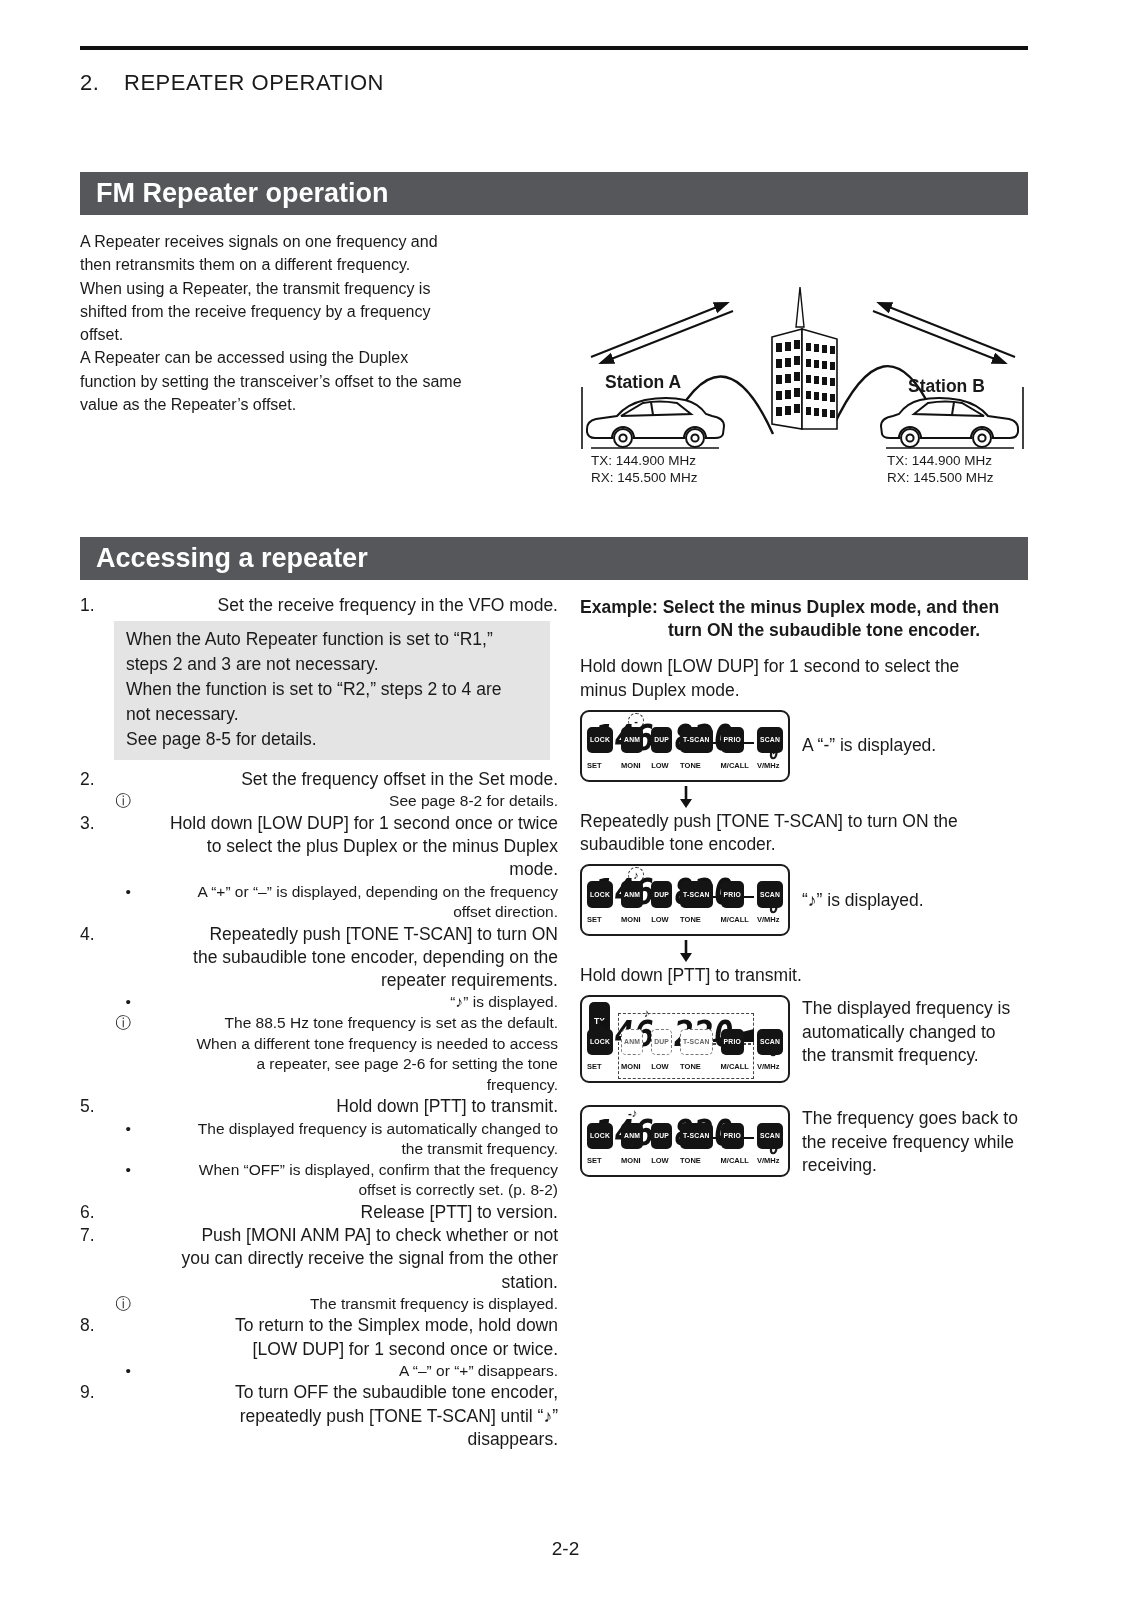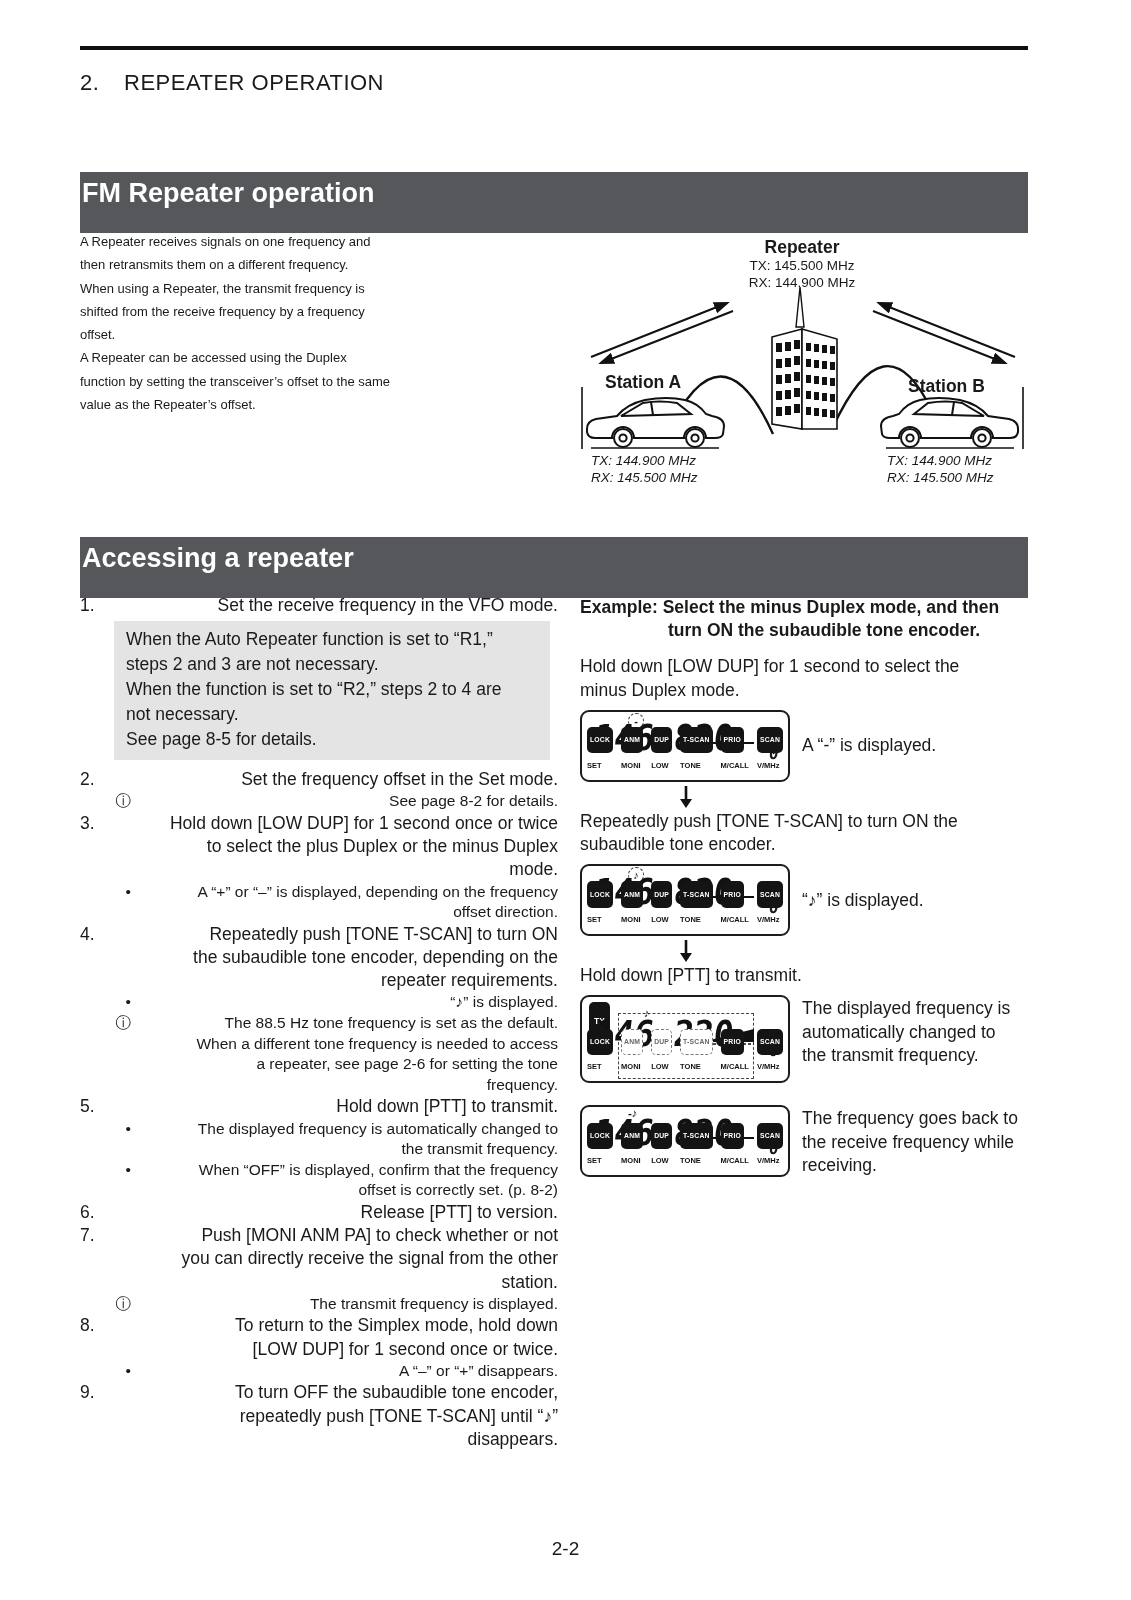--- a/index.html
+++ b/index.html
@@ -10,38 +10,38 @@
   }
   .abs{position:absolute;}
   .ml{white-space:pre-line;}
 
   
   .top-rule{left:80px;top:46px;width:948px;height:4px;background:#101010;}
   .chapter{left:80px;top:70px;font-size:22px;letter-spacing:.5px;}
   .chapter .num{display:inline-block;width:44px;}
 
   
-  .banner{left:80px;width:948px;height:61px;background:#55575b;color:#ffffff;
-    font-weight:bold;font-size:27px;line-height:43px;padding-left:2px;box-sizing:border-box;}
+  .banner{left:80px;width:948px;height:43px;background:#55575b;color:#ffffff;
+    font-weight:bold;font-size:27px;line-height:43px;padding-left:16px;box-sizing:border-box;}
   .banner1{top:172px;}
   .banner2{top:537px;}
 
   
-  .intro{left:80px;top:230px;width:500px;font-size:13px;line-height:23.3px;}
+  .intro{left:80px;top:230px;width:500px;font-size:16px;line-height:23.3px;}
 
   
   .diagram{left:575px;top:237px;width:455px;height:255px;}
   .diagram svg{position:absolute;left:0;top:0;}
   .rep-block{left:92px;top:0;width:270px;text-align:center;}
   .rep-label{font-weight:bold;font-size:17.5px;}
   .rep-freq{font-size:13.5px;line-height:16.5px;}
   .sta-label{font-weight:bold;font-size:17.5px;}
   .sta-a{left:30px;top:135px;}
   .sta-b{left:333px;top:139px;}
-  .sta-freq{font-size:13.5px;line-height:16.5px;font-style:italic;}
+  .sta-freq{font-size:13.5px;line-height:16.5px;}
   .freq-a{left:16px;top:216px;}
   .freq-b{left:312px;top:216px;}
 
   
   .steps{left:80px;top:594px;width:478px;font-size:17.5px;line-height:23.2px;}
   .step{display:flex;}
   .step .n{width:34px;flex:none;}
   .step .body{flex:1;text-align:right;}
   .sub{font-size:15.5px;line-height:20.6px;display:flex;}
   .sub .g{width:17px;flex:none;}
@@ -187,25 +187,20 @@
       <path d="M2,36 Q2,28 11,26 L32,23 Q42,11 60,7 Q82,3 100,7 Q113,10 121,21 L127,23 Q139,25 139,33 L138,41 Q137,45 130,45 L121,45 A11,11 0 0 0 99,45 L49,45 A11,11 0 0 0 27,45 L10,45 Q3,45 2,39 Z"></path>
       <path d="M36,23 L58,10 Q74,7 92,10 L106,21 Z" fill="#fff"></path>
       <line x1="66" y1="9" x2="68" y2="22"></line>
       <circle cx="38" cy="45" r="9"></circle>
         <circle cx="38" cy="45" r="3.6"></circle>
       <circle cx="110" cy="45" r="9"></circle>
         <circle cx="110" cy="45" r="3.6"></circle>
       <line x1="6" y1="55" x2="134" y2="55" stroke-width="1.4"></line>
     </g>
   </svg>
-  <div class="abs rep-block">
-    <div class="rep-label">Repeater</div>
-    <div class="rep-freq">TX: 145.500 MHz</div>
-    <div class="rep-freq">RX: 144.900 MHz</div>
-  </div>
   <div class="abs sta-label sta-a">Station A</div>
   <div class="abs sta-label sta-b">Station B</div>
   <div class="abs sta-freq freq-a">
     <div>TX: 144.900 MHz</div>
     <div>RX: 145.500 MHz</div>
   </div>
   <div class="abs sta-freq freq-b">
     <div>TX: 144.900 MHz</div>
     <div>RX: 145.500 MHz</div>
   </div>

